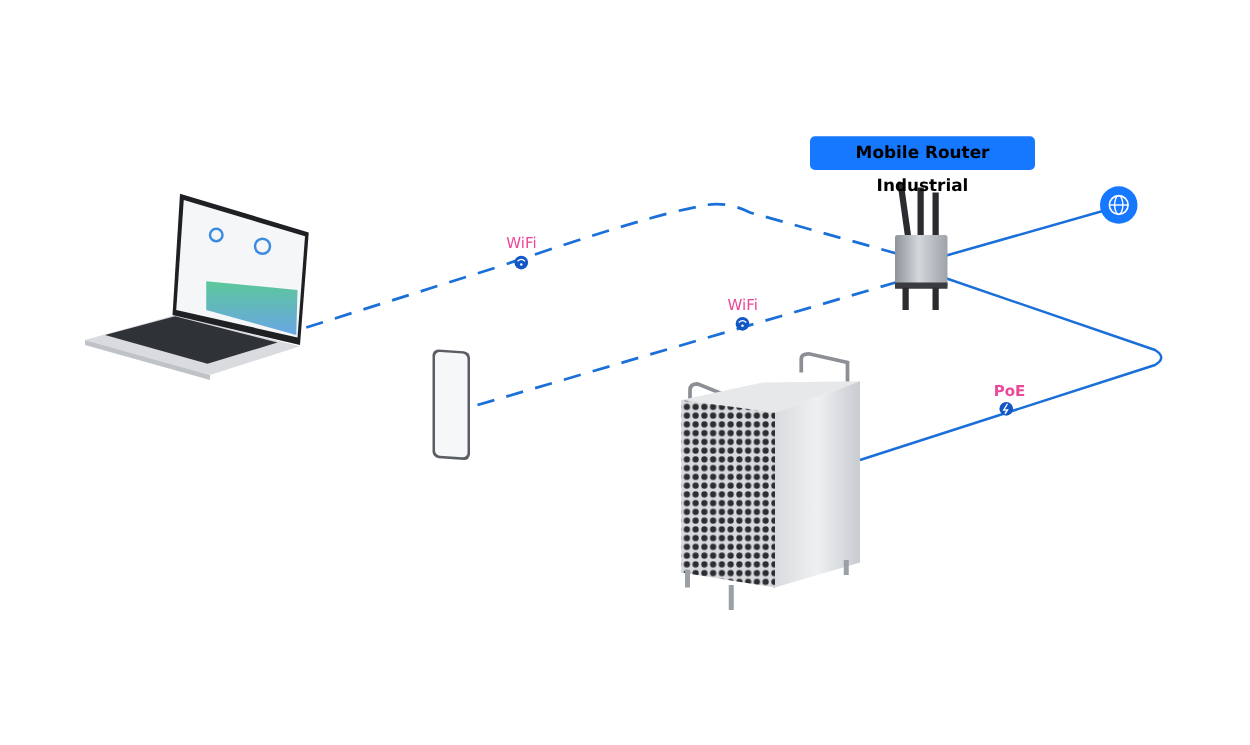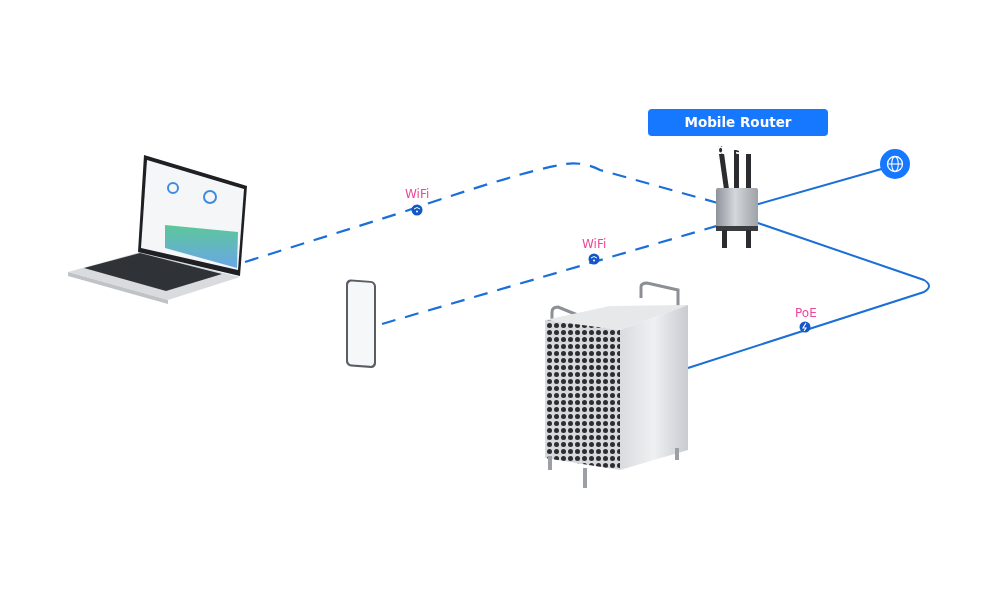--- a/index.html
+++ b/index.html
@@ -1,19 +1,19 @@
 <!DOCTYPE html>
 <html><head>
   <meta charset="utf-8">
   <style>
     html, body { margin: 0; padding: 0; background: #ffffff; }
     body { width: 1000px; height: 596px; position: relative; overflow: hidden; font-family: "Liberation Sans", sans-serif; }
     #stage { position: absolute; left: 0; top: 0; width: 1000px; height: 596px; }
     .lbl { position: absolute; font-family: "DejaVu Sans", sans-serif; font-size: 12px; color: #ec4899; }
-    .title-badge { position: absolute; left: 648px; top: 109px; width: 180px; height: 27px; background: #1677ff; border-radius: 4px; color: #ffffff; font-family: "DejaVu Sans", sans-serif; font-weight: bold; font-size: 13.5px; line-height: 27px; text-align: center; }
+    .title-badge { position: absolute; left: 648px; top: 109px; width: 180px; height: 27px; background: #1677ff; border-radius: 4px; color: #000000; font-family: "DejaVu Sans", sans-serif; font-weight: bold; font-size: 13.5px; line-height: 27px; text-align: center; }
   </style>
 </head>
 <body>
 
 <svg id="stage" viewBox="0 0 1000 596" xmlns="http://www.w3.org/2000/svg">
   <defs>
     <linearGradient id="silver" x1="0" x2="1" y1="0" y2="0">
       <stop offset="0" stop-color="#d9dbde"></stop>
         <stop offset="0.5" stop-color="#eef0f2"></stop>
         <stop offset="1" stop-color="#c8cbd0"></stop>
@@ -94,13 +94,13 @@
   </g>
   <g>
     <circle cx="805" cy="327" r="5.5" fill="#1257c4"></circle>
     <path d="M806 323 L803 328 L806 328 L804 331" fill="none" stroke="#fff" stroke-width="1.1"></path>
   </g>
 </svg>
 
 <div class="title-badge">Mobile Router Industrial</div>
 <div class="lbl" style="left:405px;top:187px;">WiFi</div>
 <div class="lbl" style="left:582px;top:237px;">WiFi</div>
-<div class="lbl" style="left:795px;top:306px;">PoE</div>
+<div class="lbl" style="left:795px;top:306px;font-weight:bold;">PoE</div>
 
 </body></html>

